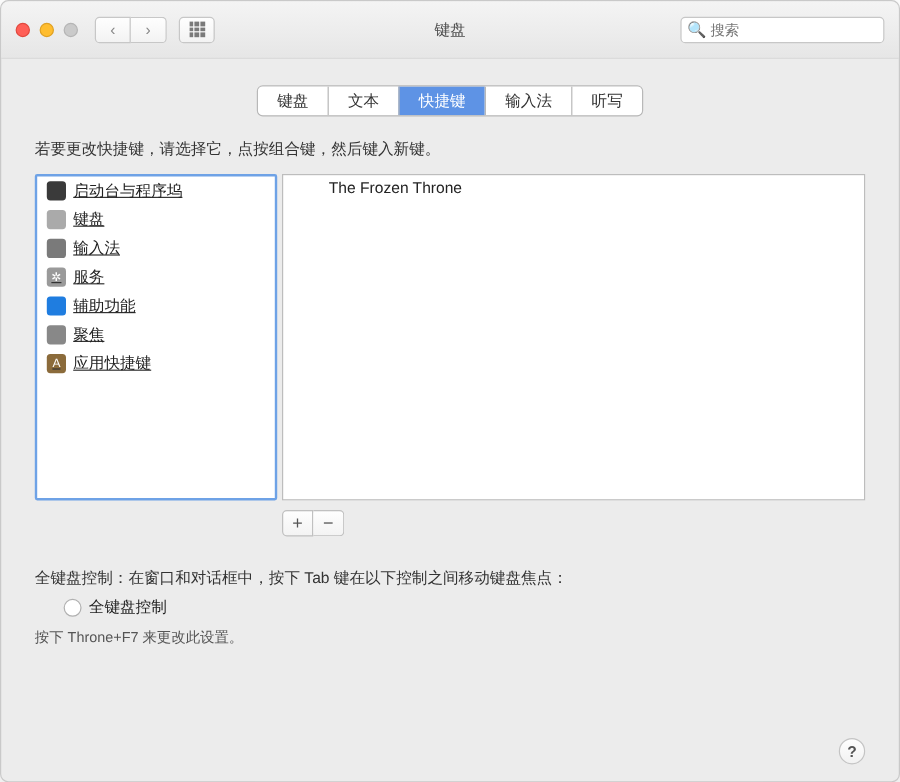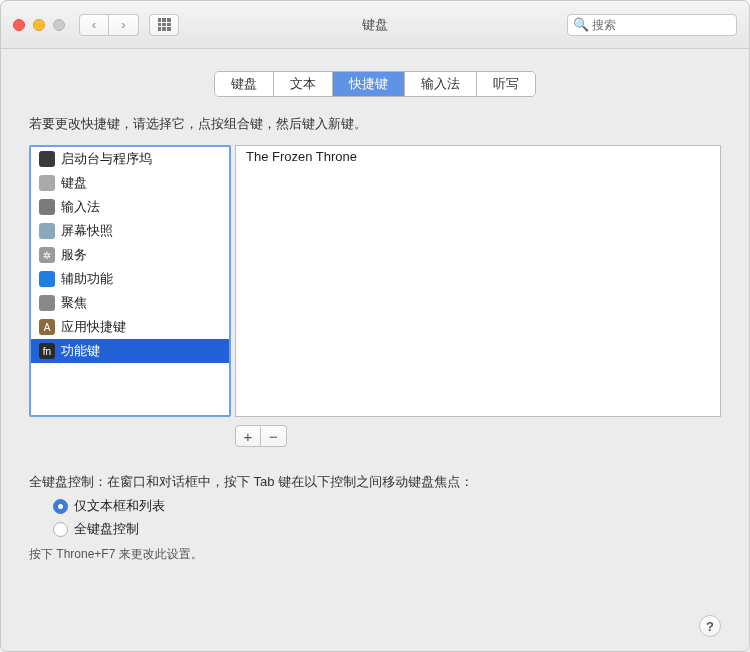--- a/index.html
+++ b/index.html
@@ -86,35 +86,35 @@
   }
   .seg .tab:first-child { border-left:none; }
   .seg .tab.active { background:#5e93e5; color:#fff; }
   .hint { font-size:13px; color:#333; margin-bottom:12px; }
   .panes { display:flex; gap:4px; }
   .pane {
     background:#fff;
     height: 272px;
     overflow:auto;
   }
-  .pane.left { width: 202px; border:2px solid #6ea2e6; border-radius:2px; }
+  .pane.left { width: 202px; border:2px solid #6ea2e6; border-radius:2px;text-decoration:underline; }
   .pane.right { flex:1; border:1px solid #bdbdbd; }
   .cat-list { list-style:none; }
   .cat-list li {
     display:flex; align-items:center; gap:6px;
     padding: 3px 8px; font-size:13px; color:#222;
   }
   .cat-list li.sel { background:#2362d6; color:#fff; }
   .cat-list .ic {
     width:16px; height:16px; border-radius:3px;
     display:inline-flex; align-items:center; justify-content:center;
     font-size:10px; color:#fff; background:#888;
     flex-shrink:0;
   }
-  .right-list { list-style:none; }
+  .right-list { list-style:none;padding-left:28px; }
   .right-list li { padding:3px 10px; font-size:13px; color:#222; }
   .pm-row { display:flex; margin-top:8px; margin-left:206px; }
   .pm-btn {
     width:26px; height:22px;
     background:linear-gradient(#fefefe,#f3f3f3);
     border:1px solid #c0c0c0; color:#555; font-size:15px;
     display:flex; align-items:center; justify-content:center;
   }
   .pm-btn:first-child { border-top-left-radius:4px; border-bottom-left-radius:4px; }
   .pm-btn:last-child { border-top-right-radius:4px; border-bottom-right-radius:4px; border-left:none; }
@@ -208,64 +208,52 @@
             </li>
             <li>
               <span class="ic" style="background: rgb(170, 170, 170);"></span>
               <span>键盘</span>
             </li>
             <li>
               <span class="ic" style="background: rgb(122, 122, 122);"></span>
               <span>输入法</span>
             </li>
             <li>
-              <span class="ic" style="background: rgb(140, 168, 189);"></span>
-              <span>屏幕快照</span>
-            </li>
-            <li>
               <span class="ic" style="background: rgb(154, 154, 154);">✲</span>
               <span>服务</span>
             </li>
             <li>
               <span class="ic" style="background: rgb(31, 125, 224);"></span>
               <span>辅助功能</span>
             </li>
             <li>
               <span class="ic" style="background: rgb(136, 136, 136);"></span>
               <span>聚焦</span>
             </li>
             <li>
               <span class="ic" style="background: rgb(139, 107, 59);">A</span>
               <span>应用快捷键</span>
-            </li>
-            <li class="sel">
-              <span class="ic" style="background: rgb(42, 42, 42);">fn</span>
-              <span>功能键</span>
             </li>
           </ul>
       </div>
       <div class="pane right">
         <ul class="right-list" id="rightlist">
             <li>The Frozen Throne</li>
           </ul>
       </div>
     </div>
 
     <div class="pm-row">
       <div class="pm-btn">+</div>
       <div class="pm-btn">−</div>
     </div>
 
     <div class="kbcontrol">
       <div class="lbl">全键盘控制：在窗口和对话框中，按下 Tab 键在以下控制之间移动键盘焦点：</div>
       <div class="radio-group" id="radios">
-          <div class="radio-row">
-            <span class="radio on"></span>
-            <span>仅文本框和列表</span>
-          </div>
           <div class="radio-row">
             <span class="radio"></span>
             <span>全键盘控制</span>
           </div>
         </div>
       <div class="subhint">按下 Throne+F7 来更改此设置。</div>
     </div>
 
     <div class="footer">
       <div class="help">?</div>

